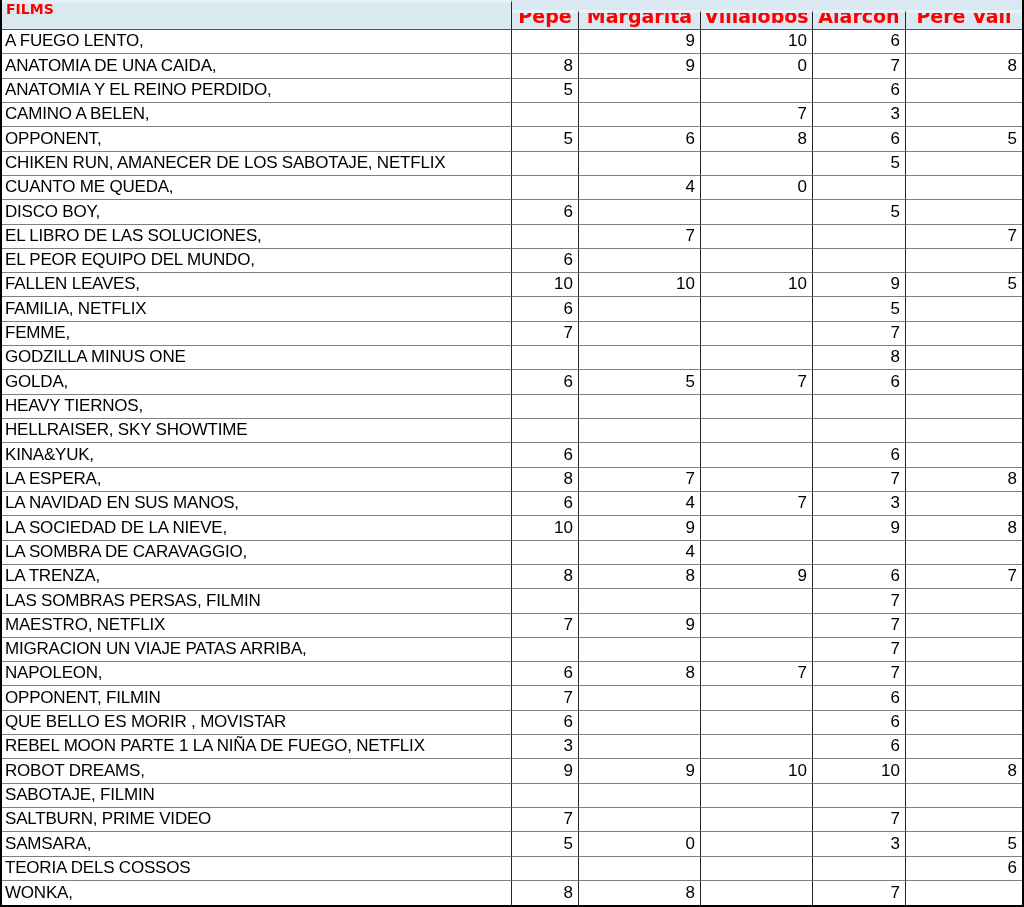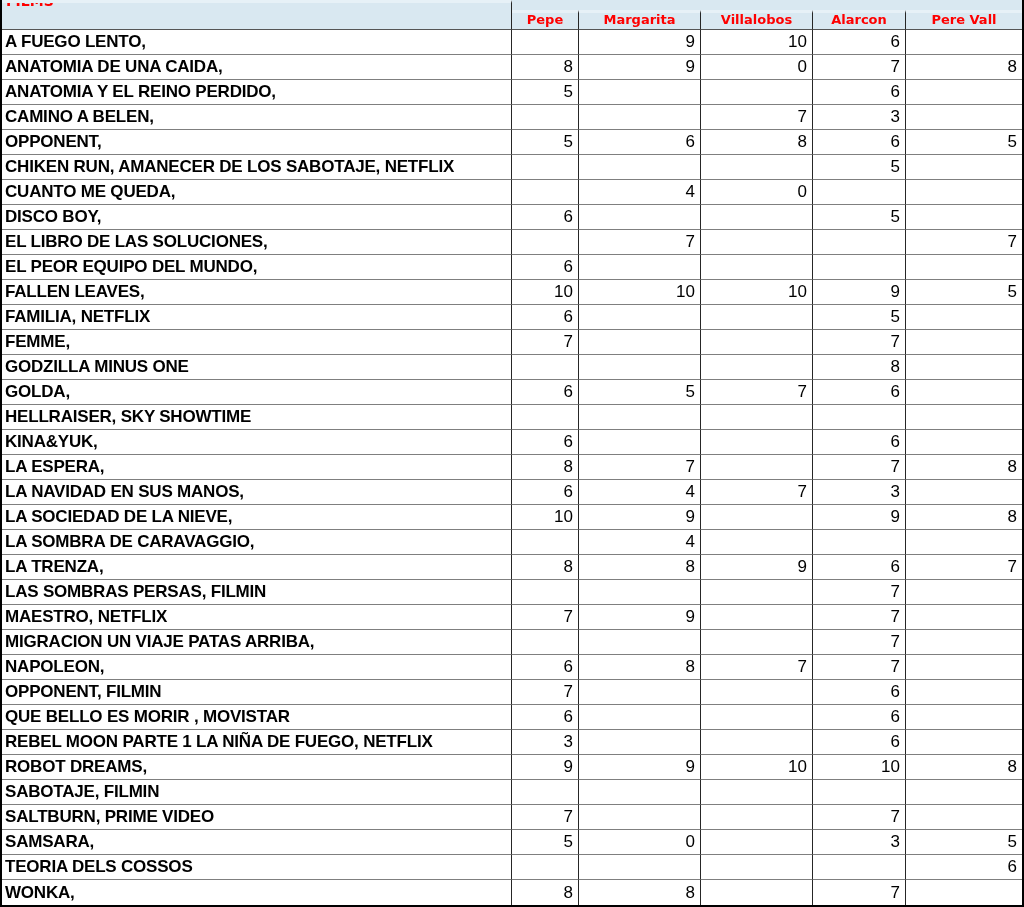--- a/index.html
+++ b/index.html
@@ -38,31 +38,31 @@
     border-bottom:1px solid #555;
     border-top:3px solid #E7F1F7;
     font-family:"DejaVu Sans", sans-serif;
     font-weight:bold;
     color:#fe0000;
   }
   .header .films-head{
     font-size:14px;
     justify-content:flex-start;
     padding-left:4px;
-    padding-bottom:20px;
+    padding-bottom:12px;
   }
   .header .name-head{
-    font-size:13px;
+    font-size:19px;
     justify-content:center;
     padding-bottom:2px;
     letter-spacing:0px;
     margin-top:10px;
   }
   .film-cell{
-    font-weight:bold;
+    font-weight:normal;
     font-size:17px;
     color:#000;
     padding-left:3px;
     letter-spacing:-0.2px;
   }
   .score-cell{
     font-size:17px;
     color:#000;
     justify-content:flex-end;
     padding-right:5px;
@@ -196,20 +196,28 @@
     </div>
     <div class="row">
       <div class="cell film-cell">GOLDA,</div>
       <div class="cell score-cell">6</div>
       <div class="cell score-cell">5</div>
       <div class="cell score-cell">7</div>
       <div class="cell score-cell">6</div>
       <div class="cell score-cell"></div>
     </div>
     <div class="row">
+      <div class="cell film-cell">HEAVY TIERNOS,</div>
+      <div class="cell score-cell"></div>
+      <div class="cell score-cell"></div>
+      <div class="cell score-cell"></div>
+      <div class="cell score-cell"></div>
+      <div class="cell score-cell"></div>
+    </div>
+    <div class="row">
       <div class="cell film-cell">HELLRAISER, SKY SHOWTIME</div>
       <div class="cell score-cell"></div>
       <div class="cell score-cell"></div>
       <div class="cell score-cell"></div>
       <div class="cell score-cell"></div>
       <div class="cell score-cell"></div>
     </div>
     <div class="row">
       <div class="cell film-cell">KINA&amp;YUK,</div>
       <div class="cell score-cell">6</div>

